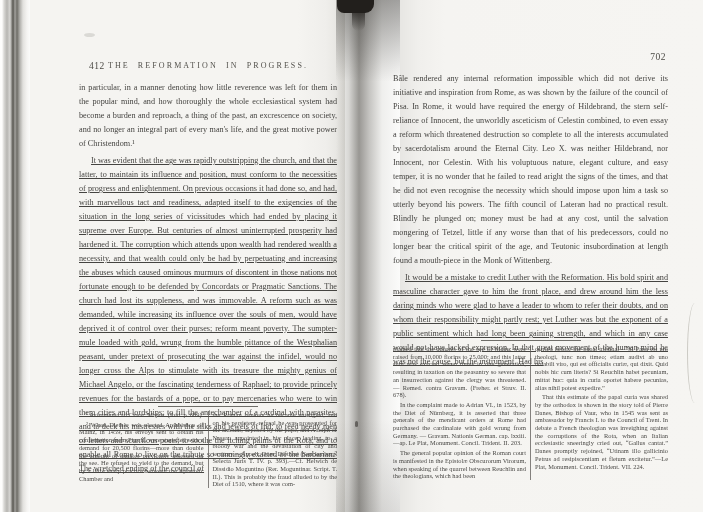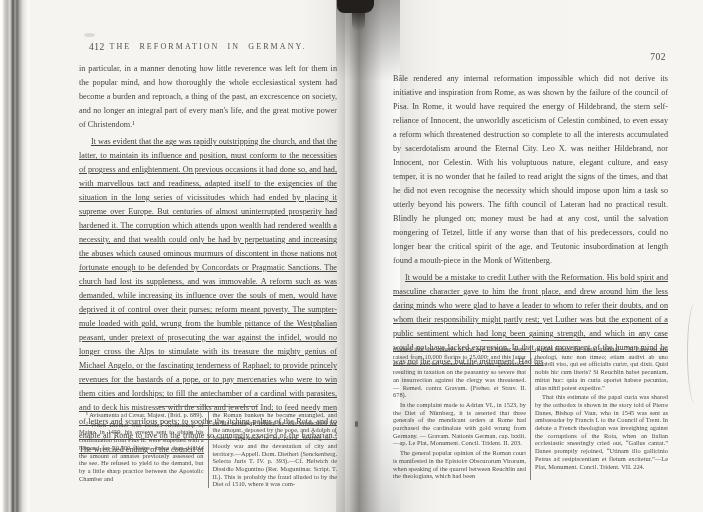--- a/index.html
+++ b/index.html
@@ -60,21 +60,21 @@
     position:absolute;left:84px;top:33px;width:11px;height:4px;
     background:rgba(125,122,115,0.22);border-radius:50%;
   }
   .page-curl{
     position:absolute;left:687px;top:303px;width:12px;height:100px;
     border-left:1.5px solid rgba(142,139,131,0.40);
     border-radius:60% 0 0 60% / 50% 0 0 50%;
   }
   
   .page-inner{position:absolute;color:#454441;}
-  .page-inner.lp{left:79px;top:42px;width:258px;}
+  .page-inner.lp{left:79px;top:61px;width:258px;}
   .page-inner.rp{left:393px;top:52px;width:275px;}
   .header-row{
     position:relative;height:12px;text-align:center;
     font-size:8px;letter-spacing:2.1px;word-spacing:4px;color:#53514c;
     line-height:10px;white-space:nowrap;
   }
   .pagenum{
     position:absolute;top:0;font-size:9.5px;letter-spacing:0.5px;color:#4c4a45;
   }
   .lp .pagenum{left:10px;}
@@ -105,21 +105,21 @@
   <div class="gutter"></div>
   <div class="binding-blob"></div>
   <div class="binding-stem"></div>
   <div class="gutter-speck"></div>
   <div class="smudge"></div>
   <div class="page-curl"></div>
 
   <div class="page-inner lp">
     <div class="header-row">
       <span class="pagenum">412</span>
-      <span>THE REFORMATION IN GERMANY.</span>
+      <span>THE REFORMATION IN PROGRESS.</span>
     </div>
     <div class="main-text">
       <p>in particular, in a manner denoting how little reverence was left for them in the popular mind, and how thoroughly the whole ecclesiastical system had become a burden and reproach, a thing of the past, an excrescence on society, and no longer an integral part of every man's life, and the great motive power of Christendom.¹</p>
       <p class="indent">It was evident that the age was rapidly outstripping the church, and that the latter, to maintain its influence and position, must conform to the necessities of progress and enlightenment. On previous occasions it had done so, and had, with marvellous tact and readiness, adapted itself to the exigencies of the situation in the long series of vicissitudes which had ended by placing it supreme over Europe. But centuries of almost uninterrupted prosperity had hardened it. The corruption which attends upon wealth had rendered wealth a necessity, and that wealth could only be had by perpetuating and increasing the abuses which caused ominous murmurs of discontent in those nations not fortunate enough to be defended by Concordats or Pragmatic Sanctions. The church had lost its suppleness, and was immovable. A reform such as was demanded, while increasing its influence over the souls of men, would have deprived it of control over their purses; reform meant poverty. The sumpter-mule loaded with gold, wrung from the humble pittance of the Westphalian peasant, under pretext of prosecuting the war against the infidel, would no longer cross the Alps to stimulate with its treasure the mighty genius of Michael Angelo, or the fascinating tenderness of Raphael; to provide princely revenues for the bastards of a pope, or to pay mercenaries who were to win them cities and lordships; to fill the antechamber of a cardinal with parasites, and to deck his mistresses with the silks and jewels of Ind; to feed needy men of letters and scurrilous poets; to soothe the itching palms of the Rota, and to enable all Rome to live on the tribute so cunningly exacted of the barbarian.² The wretched ending of the council of</p>
     </div>
   </div>
   <div class="footnotes lp-fn">
     <div class="fn-rule"></div>
     <div class="fn-cols">
       <div class="fn-col first">

